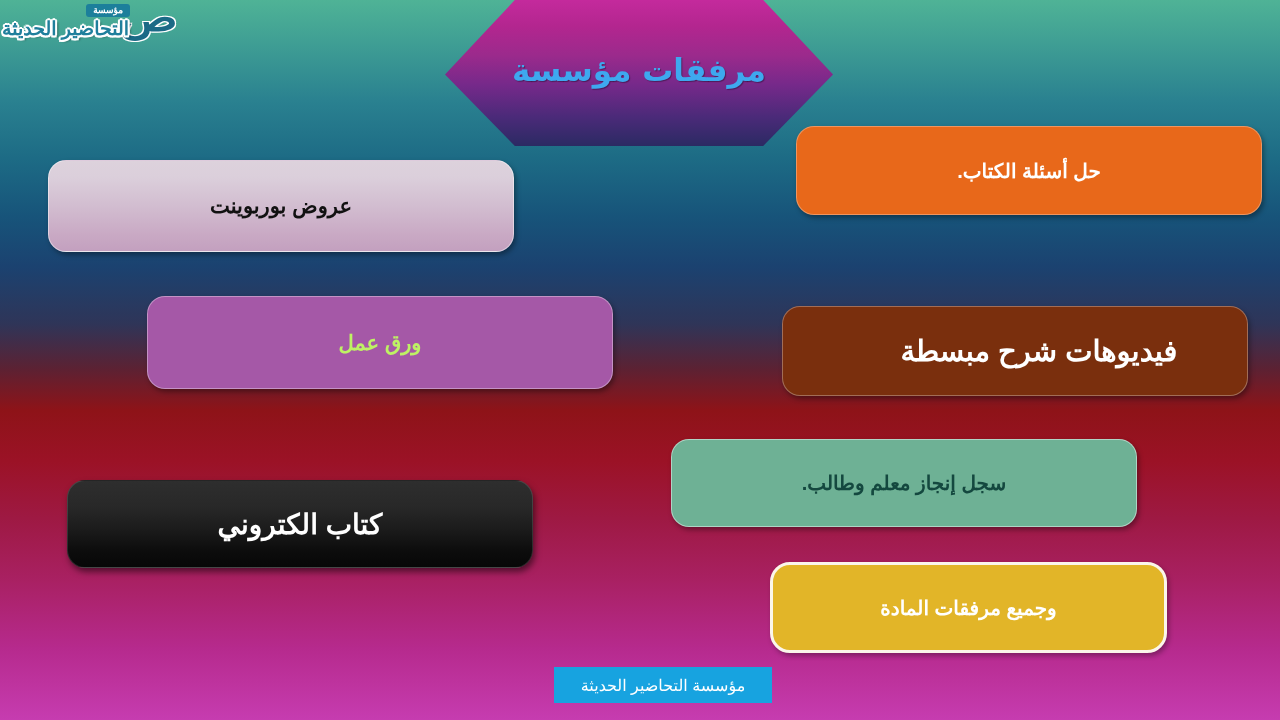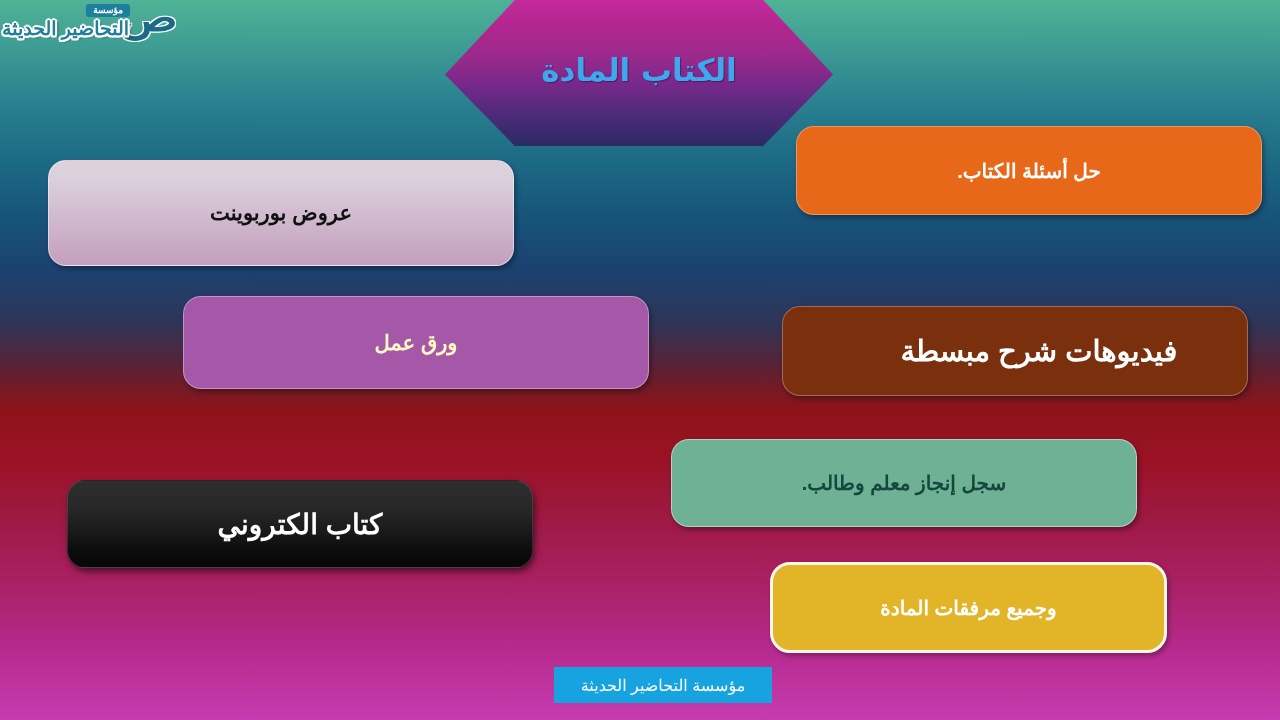--- a/index.html
+++ b/index.html
@@ -120,21 +120,21 @@
     justify-content: center;
     box-sizing: border-box;
     direction: rtl;
     font-weight: bold;
     text-align: center;
     border-radius: 18px;
   }
 
   
   #box-ppt {
-    left: 48px; top: 160px; width: 466px; height: 106px;
+    left: 48px; top: 160px; width: 466px; height: 92px;
     background: linear-gradient(to bottom, #ddd2dc 0%, #dbcfdb 18%, #d2bdd0 50%, #c9a9c4 82%, #c3a0bf 100%);
     color: #111111;
     font-size: 21px;
     border: 1px solid rgba(255,255,255,0.45);
     box-shadow: 2px 3px 5px rgba(0,0,0,0.35);
   }
 
   
   #box-answers {
     left: 796px; top: 126px; width: 466px; height: 89px;
@@ -143,25 +143,24 @@
     font-size: 20px;
     border: 1px solid rgba(255,255,255,0.30);
     box-shadow: 2px 3px 5px rgba(0,0,0,0.35);
     text-align: center;
   }
 
   
   #box-worksheet {
     left: 147px; top: 296px; width: 466px; height: 93px;
     background: #a558a7;
-    color: #fef9c3;
+    color: #bef264;
     font-size: 21px;
     border: 1px solid rgba(255,255,255,0.35);
     box-shadow: 2px 3px 5px rgba(0,0,0,0.35);
-    margin-left: 36px;
   }
 
   
   #box-videos {
     left: 782px; top: 306px; width: 466px; height: 90px;
     background: #7a2f0d;
     color: #ffffff;
     font-size: 29px;
     border: 1px solid rgba(255,255,255,0.30);
     box-shadow: 2px 3px 5px rgba(0,0,0,0.35);
@@ -226,21 +225,21 @@
 
 <div id="slide">
 
   <div id="logo">
     <div class="logo-swirl">ص</div>
     <div class="logo-small">مؤسسة</div>
     <div class="logo-main">التحاضير الحديثة</div>
   </div>
 
   <div id="title-hex">
-    <span class="hex-text">الكتاب المادة</span>
+    <span class="hex-text">مرفقات مؤسسة</span>
   </div>
 
   <div class="item-box" id="box-ppt">
     <span>عروض بوربوينت</span>
   </div>
 
   <div class="item-box" id="box-answers">
     <span>حل أسئلة الكتاب.</span>
   </div>
 

